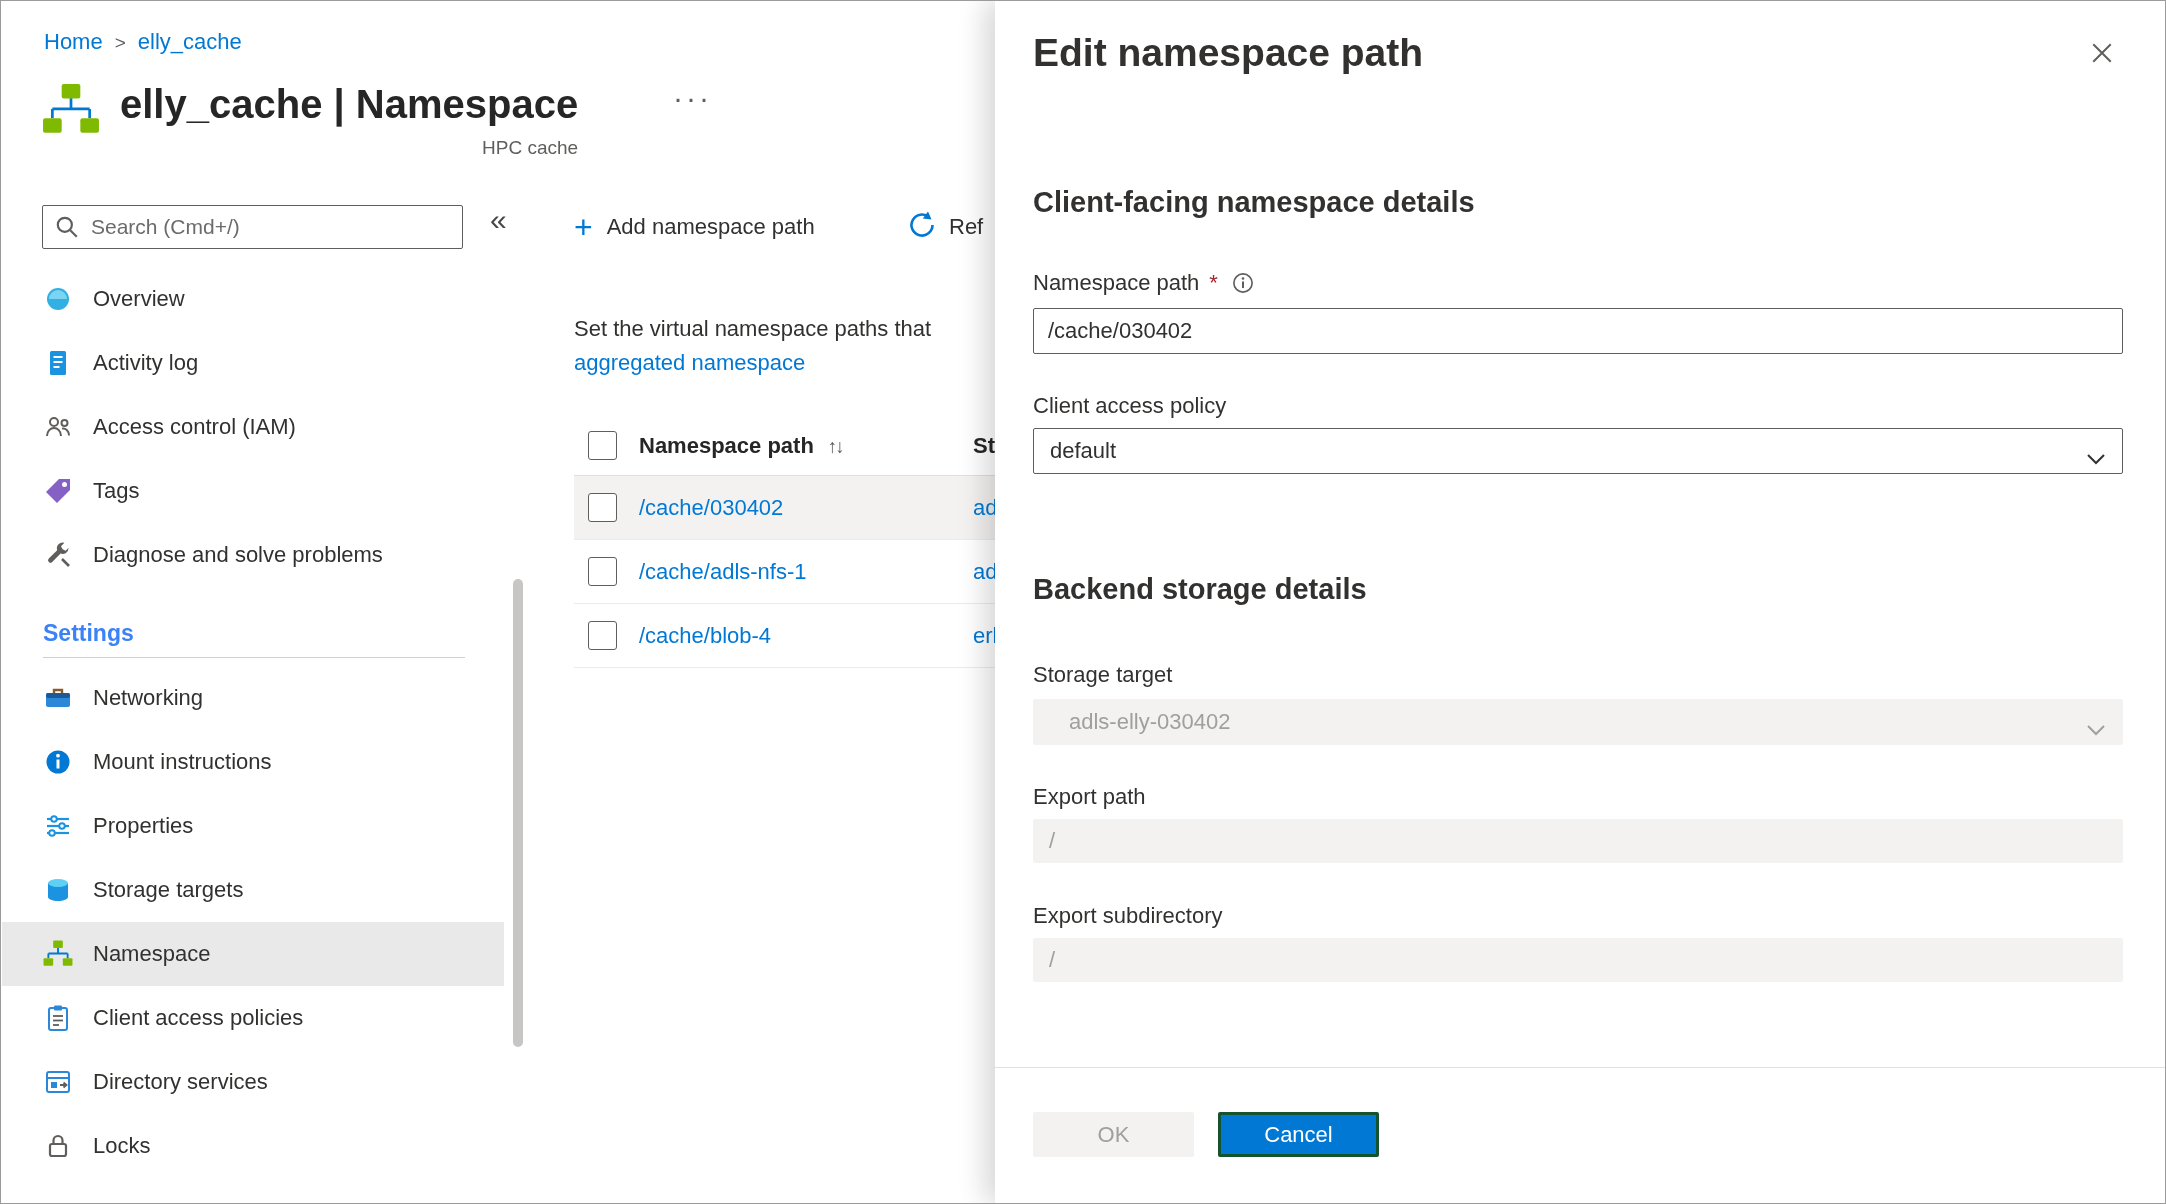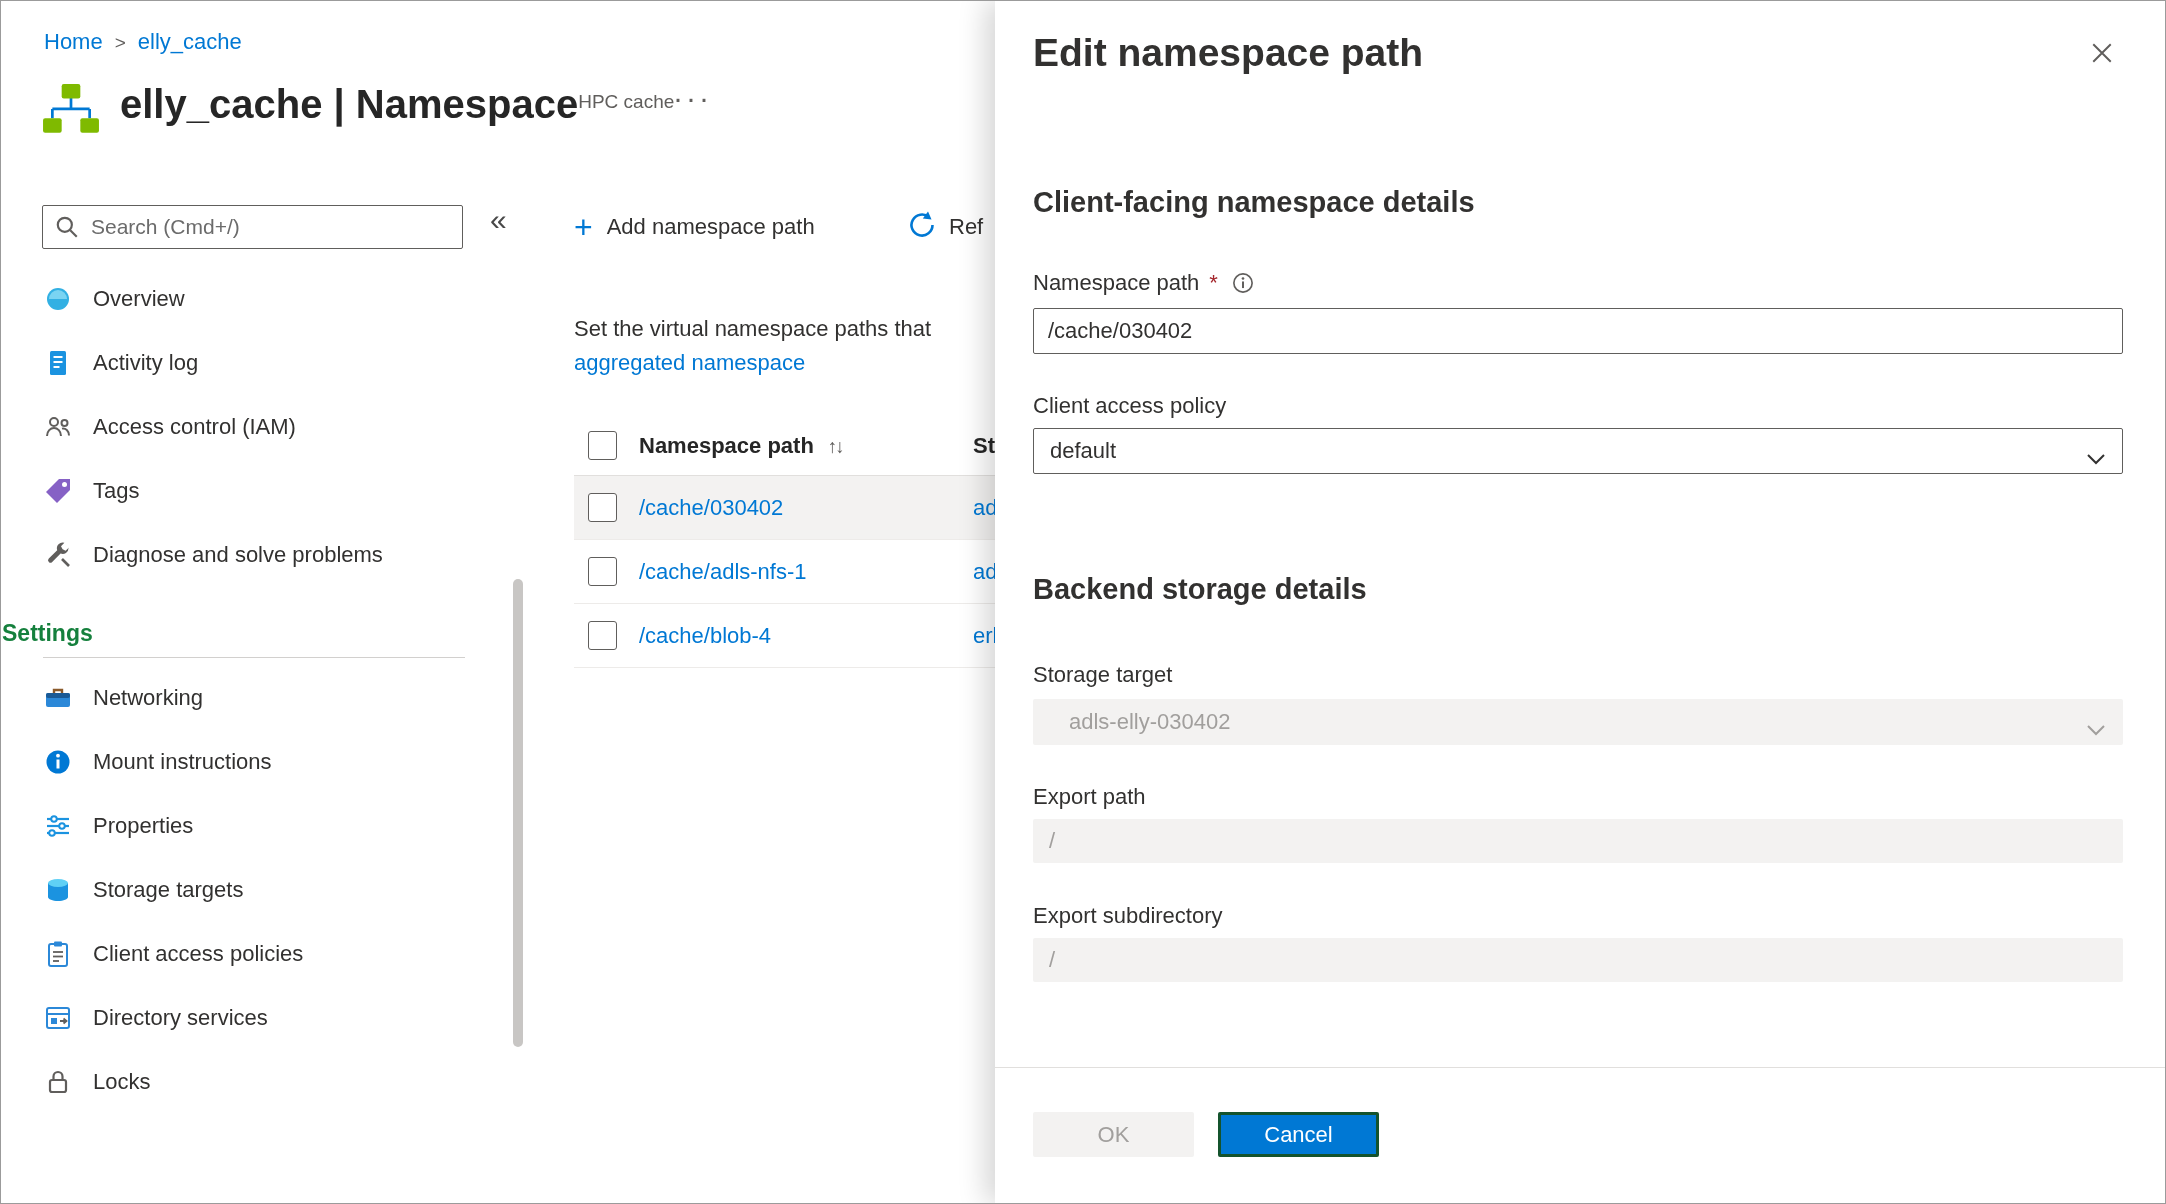--- a/index.html
+++ b/index.html
@@ -8,42 +8,42 @@
   .screen { position:relative; width:2166px; height:1204px; background:#fff;
             border:1px solid #9b9b9b; overflow:hidden; }
 
   
   .breadcrumb { position:absolute; left:43px; top:28px; display:flex; align-items:center; }
   .crumb-link { color:#0078d4; font-size:22px; cursor:pointer; }
   .crumb-sep  { color:#605e5c; font-size:19px; margin:0 12px; transform:translateY(1px); }
 
   
   .page-header { position:absolute; left:41px; top:80px; display:flex; gap:20px; }
-  .page-header .titles { display:flex; flex-direction:row;text-align:right; }
+  .page-header .titles { display:flex; flex-direction:column;text-align:right; }
   .page-title { font-size:40px; font-weight:700; color:#262626; line-height:46px; }
   .page-sub   { font-size:19px; color:#605e5c; margin-top:10px; }
   .ellipsis   { position:absolute; left:672px; top:80px; font-size:30px; color:#605e5c;
                 letter-spacing:3px; cursor:pointer; }
 
   
   .searchbox { position:absolute; left:41px; top:204px; width:421px; height:44px; }
   .searchbox input { width:100%; height:100%; border:1px solid #605e5c; border-radius:2px;
                      font-size:21px; padding:0 3px 0 48px; color:#323130; outline:none;
                      font-family:"Liberation Sans", sans-serif; }
   .searchbox input::placeholder { color:#6b6b6b; }
   .searchbox .mag { position:absolute; left:12px; top:9px; }
   .collapse { position:absolute; left:489px; top:202px; font-size:30px; color:#494949; cursor:pointer; }
 
   .menu { position:absolute; left:1px; top:266px; width:502px; }
   .menu-item { height:64px; display:flex; align-items:center; padding-left:41px; gap:20px; cursor:pointer; }
   .menu-item.selected { background:#e9e9e9; }
   .mi-icon { width:30px; height:30px; flex:none; display:flex; align-items:center; justify-content:center; }
   .mi-label { font-size:22px; color:#323130; white-space:nowrap; }
   .menu-heading { margin-top:22px; height:48px; display:flex; align-items:center;
-                  font-size:23px; font-weight:700; color:#15803d; }
+                  padding-left:41px; font-size:23px; font-weight:700; color:#3b82f6; }
   .menu-divider { border:none; border-top:1px solid #d2d0ce; margin:0 0 8px 41px; width:422px; }
   .side-scrollbar { position:absolute; left:512px; top:578px; width:10px; height:468px;
                     background:#c8c6c4; border-radius:5px; cursor:grab; }
 
   
   .toolbar-add { position:absolute; left:573px; top:204px; height:44px;
                  display:flex; align-items:center; gap:14px; cursor:pointer; }
   .plus { font-size:32px; color:#0078d4; font-weight:400; line-height:30px; }
   .tb-label { font-size:22px; color:#323130; white-space:nowrap; }
   .toolbar-refresh { position:absolute; left:906px; top:204px; height:44px;
@@ -237,20 +237,31 @@
     <div class="menu-item">
       <span class="mi-icon">
         <svg width="30" height="30" viewBox="0 0 30 30">
           <path d="M5 8 v14 c0 2.2 4.5 4 10 4 s10 -1.8 10 -4 V8 Z" fill="#1b93e0"></path>
           <ellipse cx="15" cy="8" rx="10" ry="4" fill="#5fd0f5"></ellipse>
         </svg>
       </span>
       <span class="mi-label">Storage targets</span>
     </div>
 
+    <div class="menu-item selected">
+      <span class="mi-icon">
+        <svg width="30" height="30" viewBox="0 0 56 56">
+          <path d="M28 16 V27 M10 27 H46 M10 27 V36 M46 27 V36" stroke="#0078d4" stroke-width="3.5" fill="none"></path>
+          <rect x="19" y="3" width="18" height="14" rx="2" fill="#7fba00"></rect>
+          <rect x="1" y="36" width="18" height="14" rx="2" fill="#7fba00"></rect>
+          <rect x="37" y="36" width="18" height="14" rx="2" fill="#7fba00"></rect>
+        </svg>
+      </span>
+      <span class="mi-label">Namespace</span>
+    </div>
 
     <div class="menu-item">
       <span class="mi-icon">
         <svg width="30" height="30" viewBox="0 0 30 30">
           <rect x="6" y="5" width="18" height="22" rx="2" fill="#fff" stroke="#2b88d8" stroke-width="2"></rect>
           <rect x="11" y="2.5" width="8" height="5" rx="1" fill="#2b88d8"></rect>
           <line x1="10" y1="13" x2="20" y2="13" stroke="#605e5c" stroke-width="1.8"></line>
           <line x1="10" y1="17.5" x2="20" y2="17.5" stroke="#605e5c" stroke-width="1.8"></line>
           <line x1="10" y1="22" x2="16" y2="22" stroke="#605e5c" stroke-width="1.8"></line>
         </svg>

